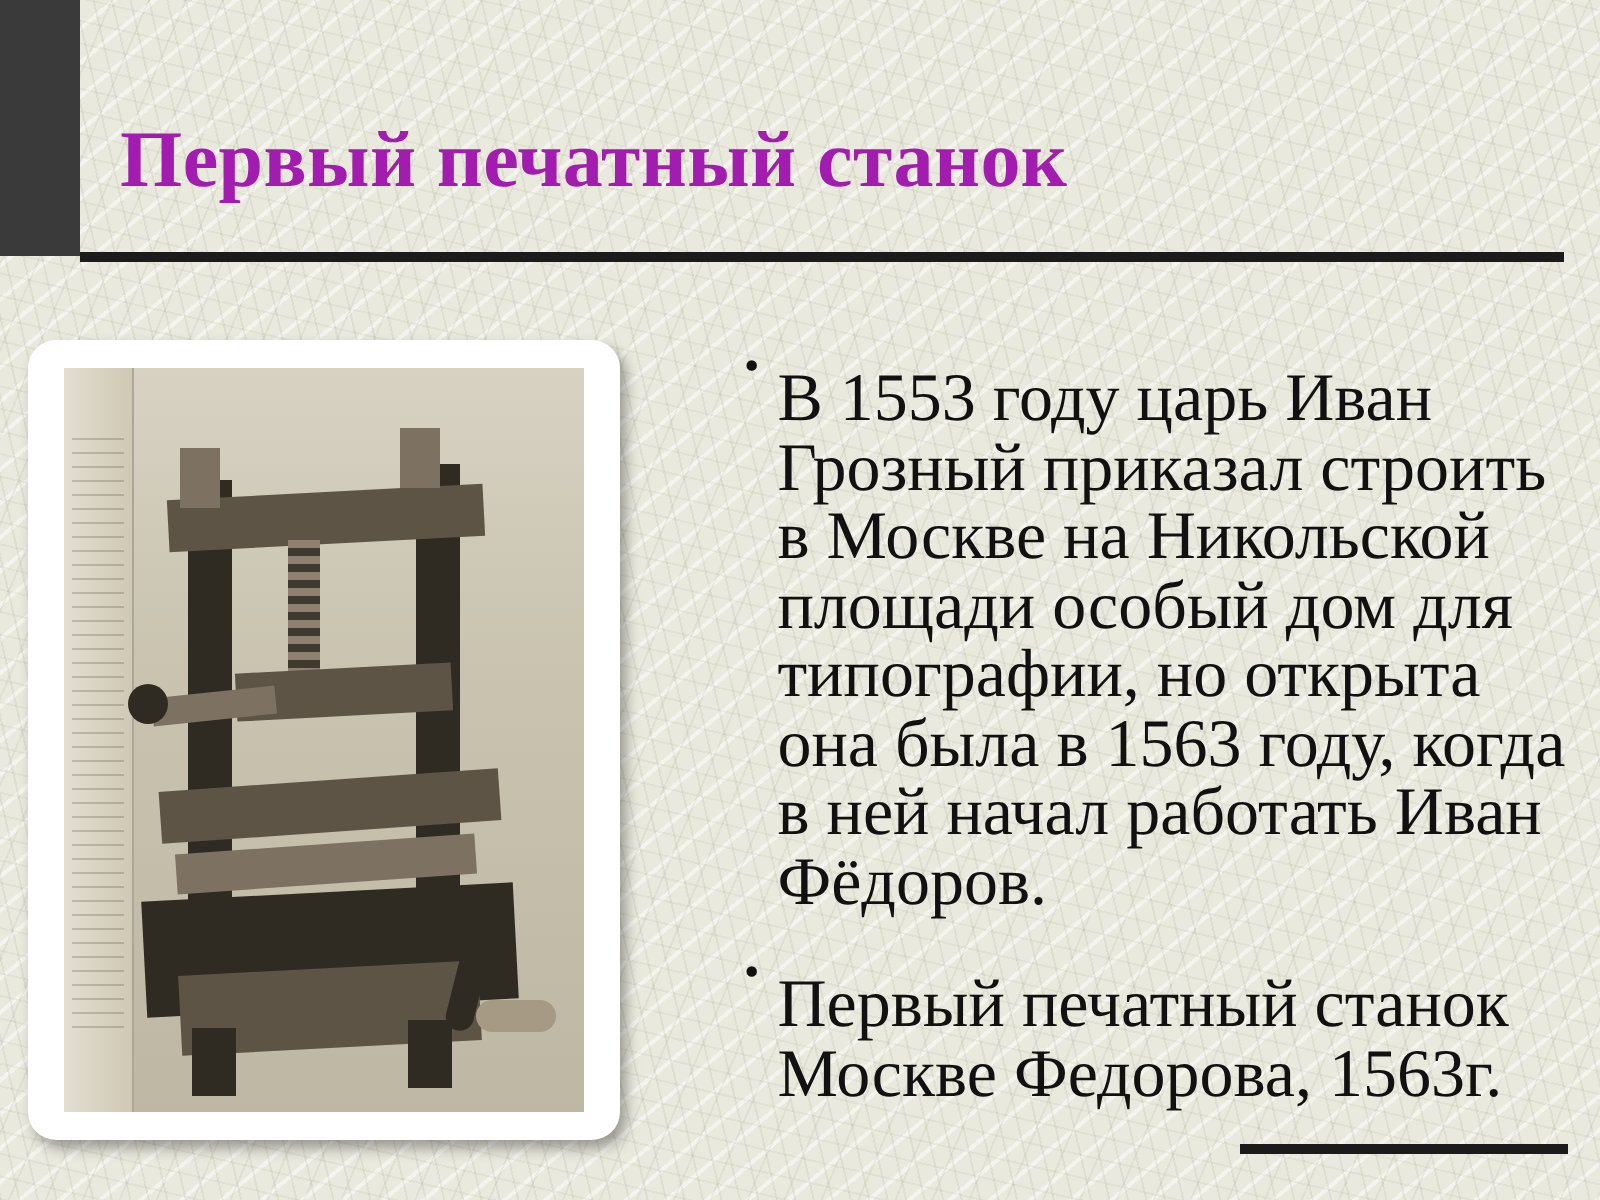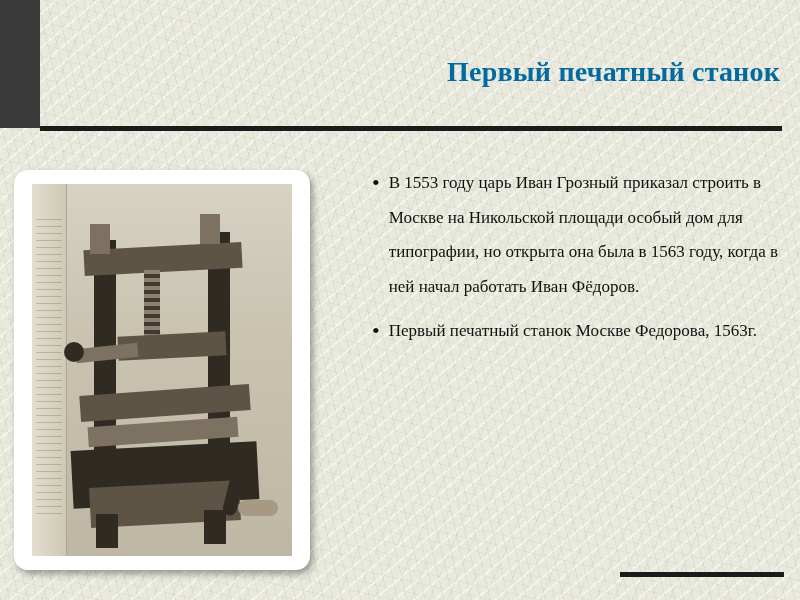--- a/index.html
+++ b/index.html
@@ -42,24 +42,24 @@
     width: 40px;
     height: 128px;
     background: #3a3a3a;
   }
 
   #title {
     position: absolute;
     left: 60px;
     top: 56px;
     width: 720px;
-    text-align: right;
-    font-size: 28px;
+    text-align: left;
+    font-size: 40px;
     font-weight: bold;
-    color: #0369a1;
+    color: #a21caf;
     letter-spacing: 0.2px;
     font-family: "Liberation Serif", serif;
   }
 
   #title-rule {
     position: absolute;
     left: 40px;
     top: 126px;
     width: 742px;
     height: 5px;
@@ -127,24 +127,25 @@
     margin-bottom: 10px;
   }
   .bullet-dot {
     flex: 0 0 auto;
     font-size: 22px;
     line-height: 34px;
     margin-right: 9px;
     color: #111;
   }
   .bullet-text {
-    font-size: 17px;
+    font-size: 34px;
     line-height: 34.5px;
     font-family: "Liberation Serif", serif;
     color: #111;
+    margin-top: 17px;
   }
 
   #bottom-rule {
     position: absolute;
     left: 620px;
     top: 572px;
     width: 164px;
     height: 5px;
     background: #1b1b1b;
   }

